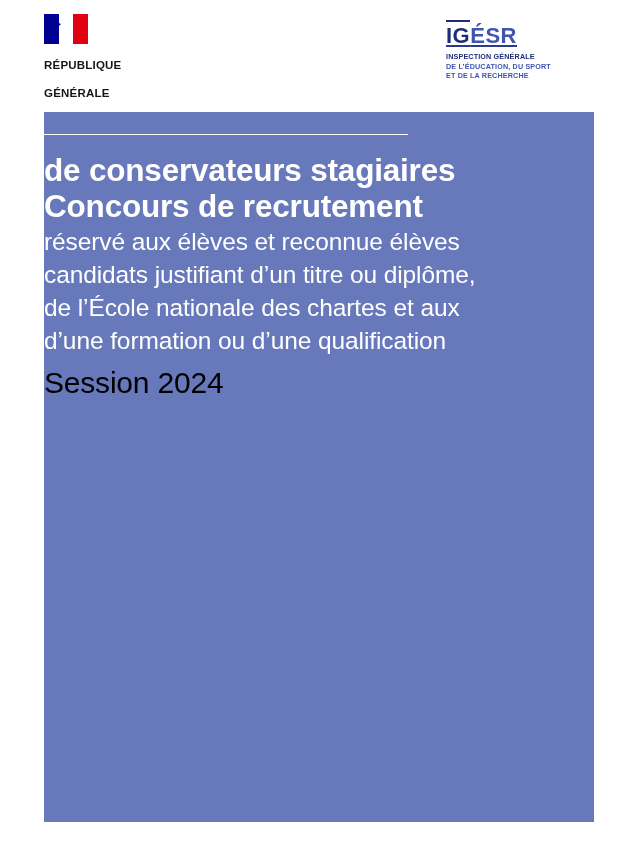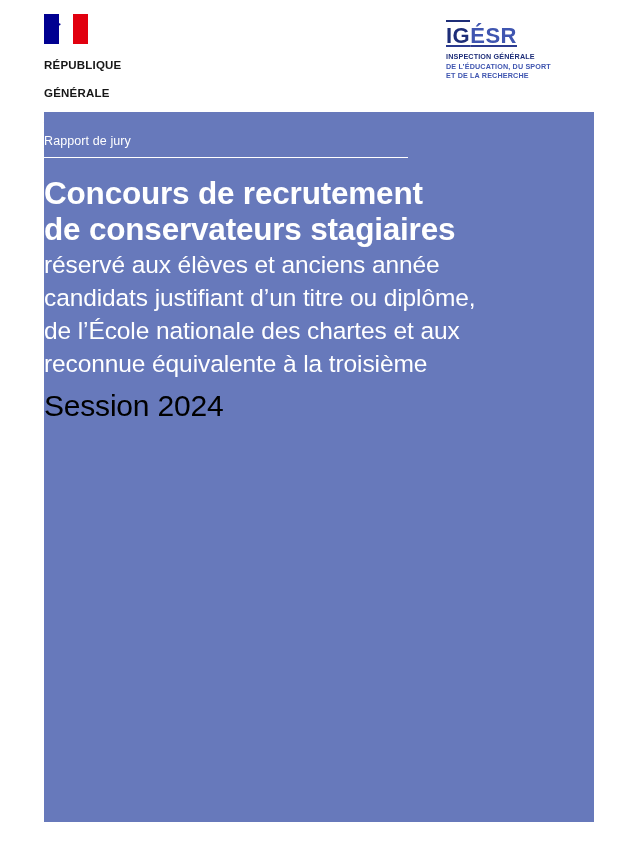--- a/index.html
+++ b/index.html
@@ -198,27 +198,26 @@
         <div>DE L’ÉDUCATION, DU SPORT</div>
         <div>ET DE LA RECHERCHE</div>
       </div>
     </div>
 
   </div>
 
   <div class="panel"></div>
 
   <div class="panel-inner">
-    <div class="kicker">Rapport de jury</div>
     <div class="rule"></div>
 
+    <div class="title">de conservateurs stagiaires</div>
     <div class="title">Concours de recrutement</div>
-    <div class="title">de conservateurs stagiaires</div>
-
-    <div class="subtitle">réservé aux élèves et anciens année</div>
+
+    <div class="subtitle">réservé aux élèves et reconnue élèves</div>
     <div class="subtitle">candidats justifiant d’un titre ou diplôme,</div>
     <div class="subtitle">de l’École nationale des chartes et aux</div>
-    <div class="subtitle">reconnue équivalente à la troisième</div>
+    <div class="subtitle">d’une formation ou d’une qualification</div>
 
     <div class="session">Session 2024</div>
   </div>
 
 </div>
 
 </body></html>

